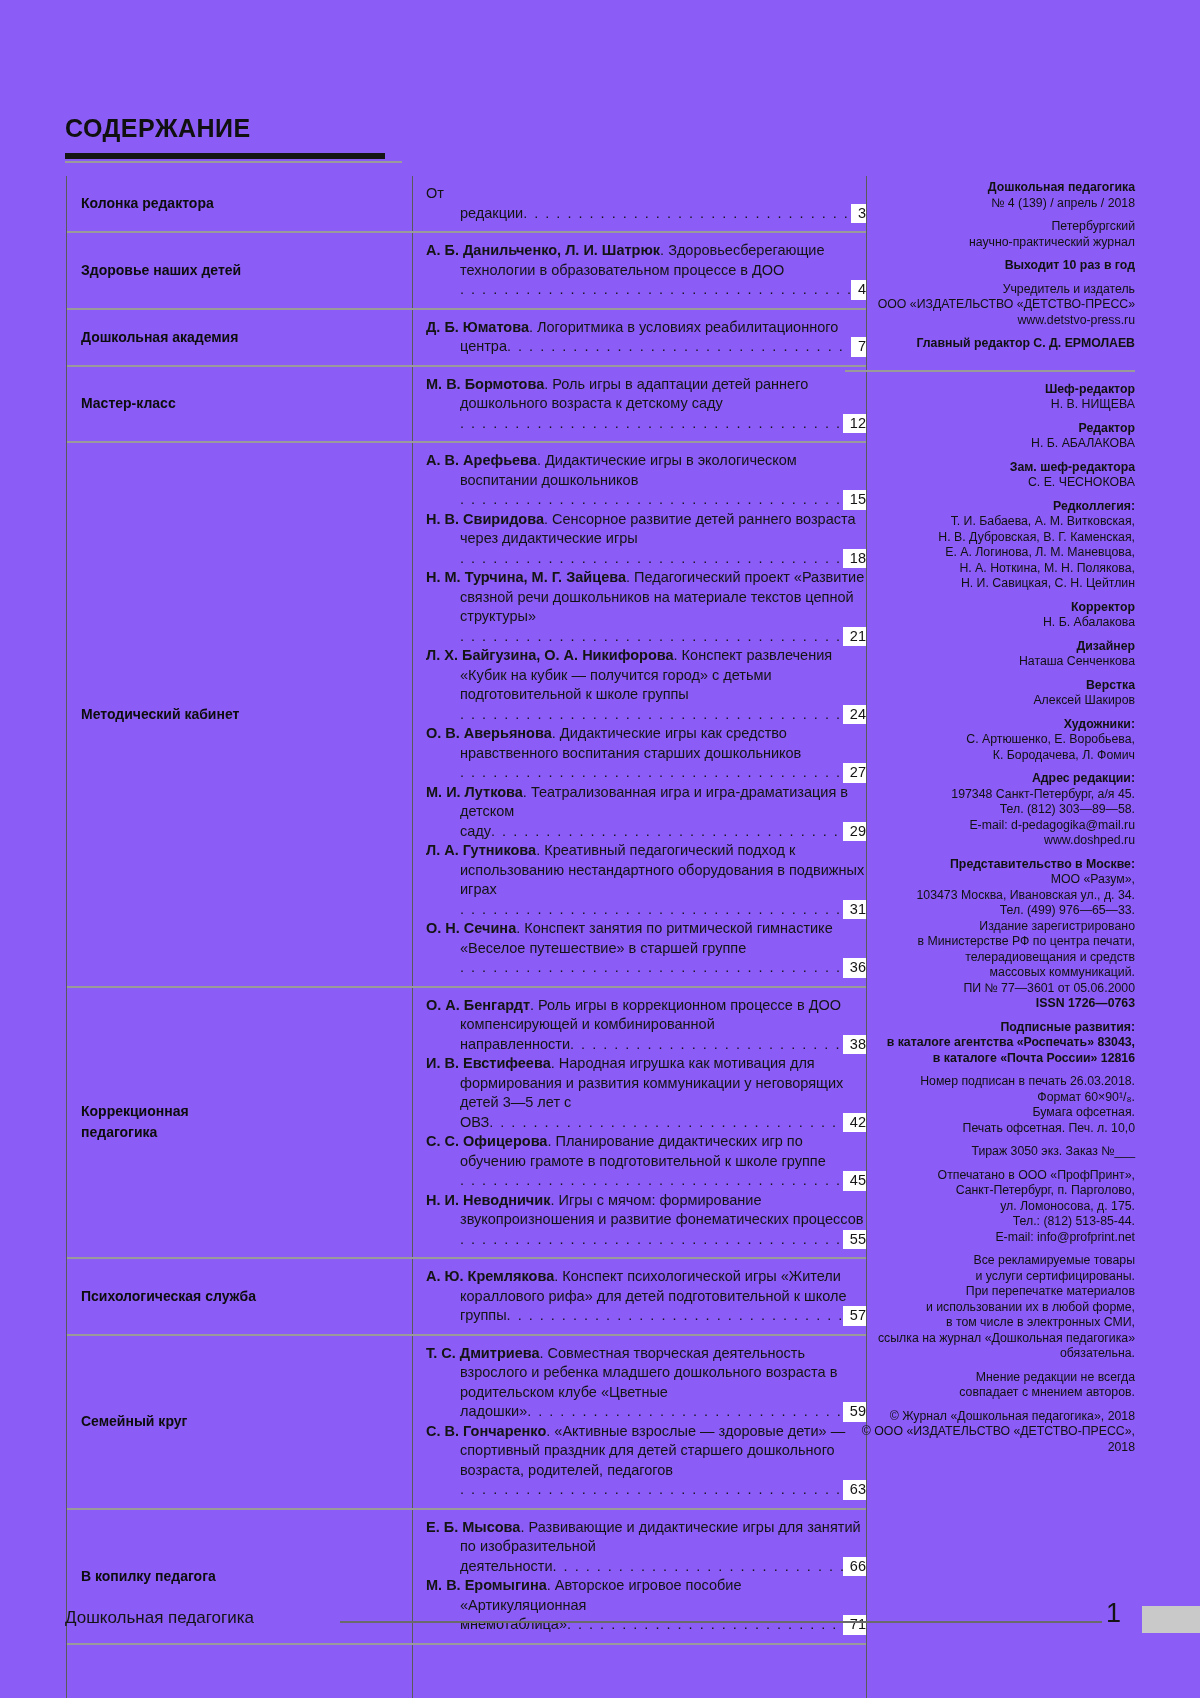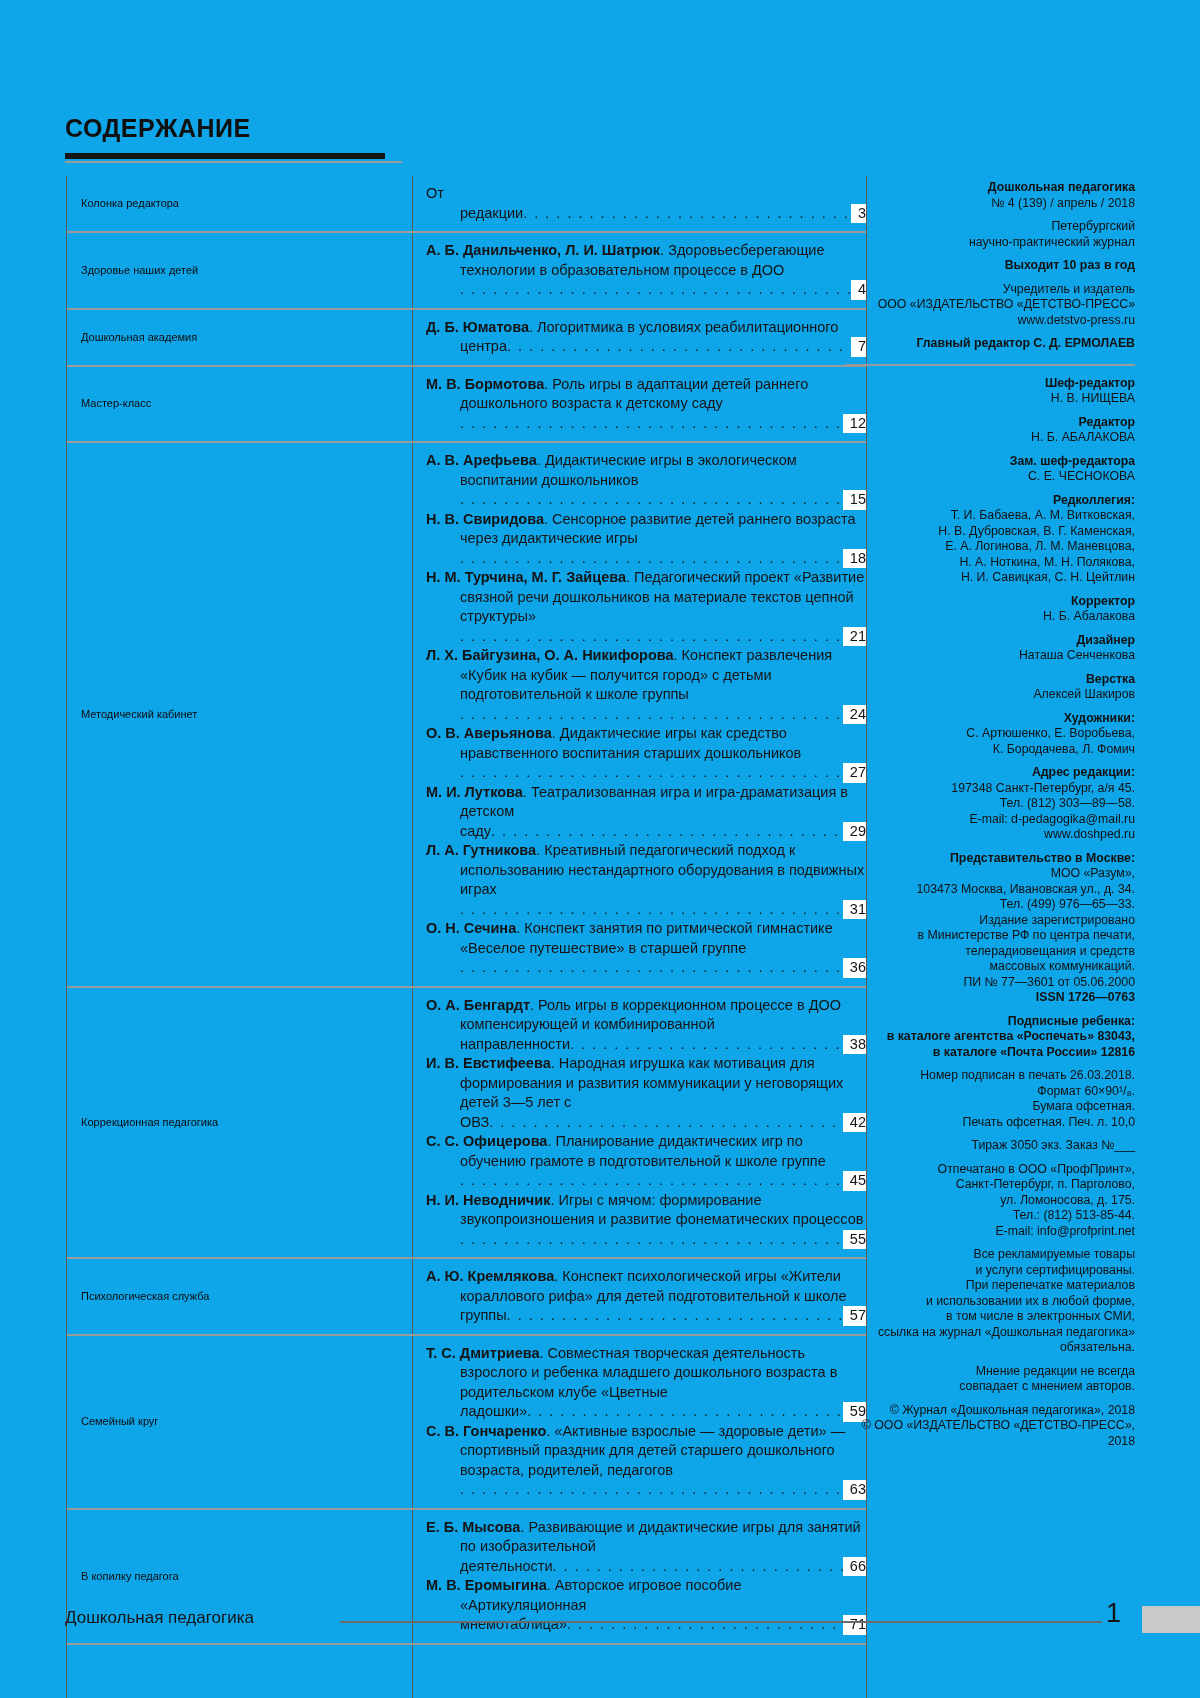--- a/index.html
+++ b/index.html
@@ -1,17 +1,17 @@
 <!DOCTYPE html>
 <html><head>
 <meta charset="utf-8">
 <style>
   html,body{margin:0;padding:0;background:#e8e8e8;}
   .sheet{
-    position:relative;width:1200px;height:1698px;background:#0ea5e9;
+    position:relative;width:1200px;height:1698px;background:#8b5cf6;
     font-family:"Liberation Sans",sans-serif;color:#111;overflow:hidden;
     margin:0 auto;
   }
   
   .page-title{
     position:absolute;left:65px;top:114px;
     font-size:25px;font-weight:bold;letter-spacing:.5px;color:#101010;
   }
   .title-bar{position:absolute;left:65px;top:153px;width:320px;height:6px;background:#151515;}
   .title-bar-thin{position:absolute;left:65px;top:161px;width:337px;height:2px;background:#9a9a9a;}
@@ -21,21 +21,21 @@
     border-left:1px solid #5a5a5a;border-right:1px solid #5a5a5a;
     box-sizing:border-box;
   }
   .toc-row{display:flex;align-items:stretch;}
   .toc-row + .toc-row{border-top:2px solid #9a9a9a;}
   .cell-label{
     width:346px;box-sizing:border-box;border-right:1px solid #5a5a5a;
     display:flex;align-items:center;padding:6px 0 6px 14px;
   }
   .cell-label span{
-    display:block;width:185px;font-weight:normal;font-size:11px;line-height:21px;color:#0d0d0d;
+    display:block;width:185px;font-weight:bold;font-size:14px;line-height:21px;color:#0d0d0d;
   }
   .cell-entries{flex:1;box-sizing:border-box;padding:8px 0 8px 13px;min-width:0;}
   .entry{
     position:relative;overflow:hidden;
     font-size:14.5px;line-height:19.5px;
     padding-left:34px;text-indent:-34px;color:#141414;
   }
   .entry .a{font-weight:bold;}
   .entry .dots{white-space:nowrap;letter-spacing:1.5px;}
   .entry .pg{
@@ -45,21 +45,21 @@
   
   .cell-entries.inserts{min-height:300px;padding-top:12px;}
   .sp-line{font-size:14.5px;line-height:21px;color:#141414;margin-top:44px;}
   .p-b{font-weight:bold;letter-spacing:.3px;}
   
   .sidebar{
     position:absolute;left:845px;top:180px;width:290px;
     text-align:right;font-size:12.3px;line-height:15.5px;color:#111;
   }
   .sb-block{margin-bottom:8px;}
-  .sb-block.rule{border-bottom:2px solid #9a9a9a;padding-bottom:12px;margin-bottom:10px;}
+  .sb-block.rule{border-bottom:2px solid #9a9a9a;padding-bottom:18px;margin-bottom:10px;}
   .sb-block.gxl{}
   .sb-line.b{font-weight:bold;}
   
   .footer-title{position:absolute;left:65px;top:1608px;font-size:17px;color:#141414;}
   .footer-line{position:absolute;left:340px;top:1621px;width:762px;height:2px;background:#6a6a6a;}
   .footer-num{position:absolute;left:1106px;top:1598px;font-size:27px;color:#141414;}
   .footer-box{position:absolute;left:1142px;top:1606px;width:58px;height:27px;background:#c9c9c9;}
 </style>
 </head>
 <body>
@@ -235,21 +235,21 @@
         <div class="sb-line">103473 Москва, Ивановская ул., д. 34.</div>
         <div class="sb-line">Тел. (499) 976—65—33.</div>
         <div class="sb-line">Издание зарегистрировано</div>
         <div class="sb-line">в Министерстве РФ по центра печати,</div>
         <div class="sb-line">телерадиовещания и средств</div>
         <div class="sb-line">массовых коммуникаций.</div>
         <div class="sb-line">ПИ № 77—3601 от 05.06.2000</div>
         <div class="sb-line b">ISSN 1726—0763</div>
       </div>
       <div class="sb-block">
-        <div class="sb-line b">Подписные ребенка:</div>
+        <div class="sb-line b">Подписные развития:</div>
         <div class="sb-line b">в каталоге агентства «Роспечать» 83043,</div>
         <div class="sb-line b">в каталоге «Почта России» 12816</div>
       </div>
       <div class="sb-block gxl">
         <div class="sb-line">Номер подписан в печать 26.03.2018.</div>
         <div class="sb-line">Формат 60×90¹/₈.</div>
         <div class="sb-line">Бумага офсетная.</div>
         <div class="sb-line">Печать офсетная. Печ. л. 10,0</div>
       </div>
       <div class="sb-block">

